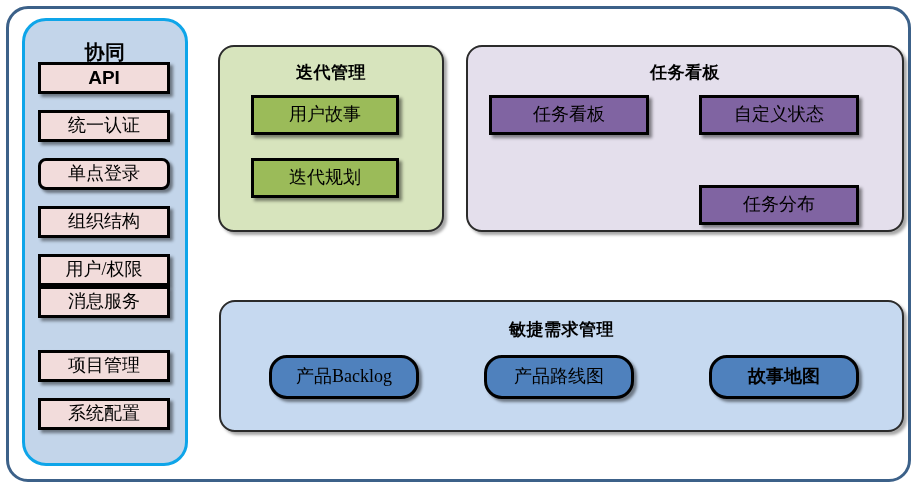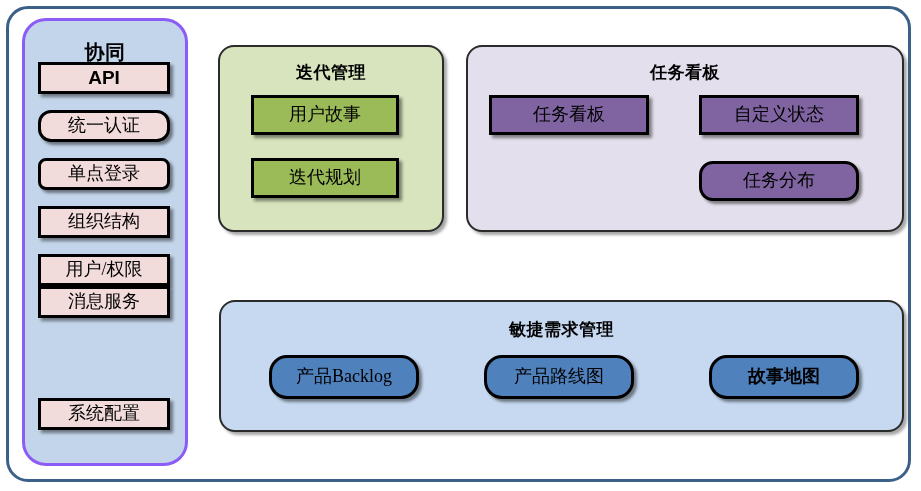--- a/index.html
+++ b/index.html
@@ -49,21 +49,21 @@
     color: #000000;
     letter-spacing: 0.5px;
   }
 
   
   .panel-sidebar {
     left: 22px;
     top: 18px;
     width: 166px;
     height: 448px;
-    border: 3px solid #8b5cf6;
+    border: 3px solid #0ea5e9;
     border-radius: 24px;
     background: #c3d5ea;
     box-shadow: none;
   }
   .panel-sidebar .panel-title {
     top: 18px;
     font-size: 20px;
   }
 
   
@@ -167,41 +167,42 @@
 
 <div id="canvas">
 
   <div class="outer-frame"></div>
 
   <div class="panel panel-sidebar">
     <div class="panel-title">协同</div>
   </div>
 
   <div class="node node-pink api-item" style="top:62px;">API</div>
-  <div class="node node-pink" style="top:110px;border-radius:13px;">统一认证</div>
+  <div class="node node-pink" style="top:110px;">统一认证</div>
   <div class="node node-pink" style="top:158px;border-radius:8px;">单点登录</div>
   <div class="node node-pink" style="top:206px;">组织结构</div>
   <div class="node node-pink" style="top:254px;">用户/权限</div>
   <div class="node node-pink" style="top:286px;">消息服务</div>
+  <div class="node node-pink" style="top:350px;">项目管理</div>
   <div class="node node-pink" style="top:398px;">系统配置</div>
 
   <div class="panel panel-green">
     <div class="panel-title">迭代管理</div>
   </div>
 
   <div class="node node-green" style="left:251px; top:95px;">用户故事</div>
   <div class="node node-green" style="left:251px; top:158px;">迭代规划</div>
 
   <div class="panel panel-purple">
     <div class="panel-title">任务看板</div>
   </div>
 
   <div class="node node-purple" style="left:489px; top:95px;">任务看板</div>
   <div class="node node-purple" style="left:699px; top:95px;">自定义状态</div>
-  <div class="node node-purple" style="left:699px; top:161px;border-radius:14px;">任务分布</div>
+  <div class="node node-purple" style="left:699px; top:185px;">任务分布</div>
 
   <div class="panel panel-blue">
     <div class="panel-title">敏捷需求管理</div>
   </div>
 
   <div class="node node-blue backlog" style="left:269px; top:355px;">产品Backlog</div>
   <div class="node node-blue" style="left:484px; top:355px;">产品路线图</div>
   <div class="node node-blue" style="left:709px; top:355px;font-weight:bold;">故事地图</div>
 
 </div>

